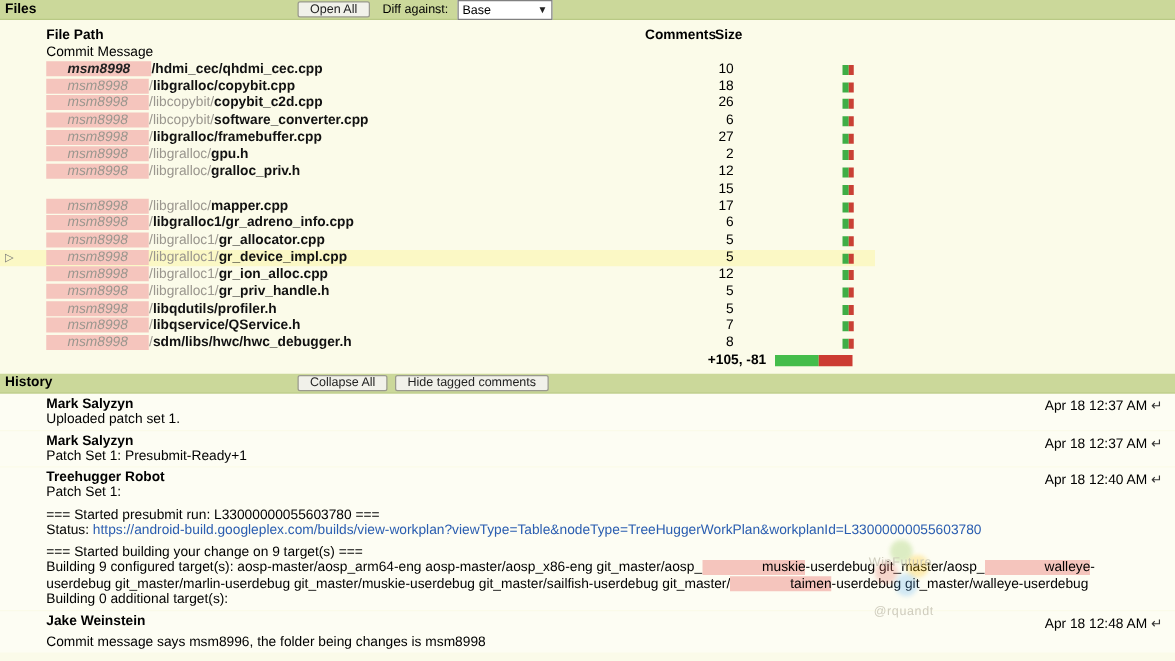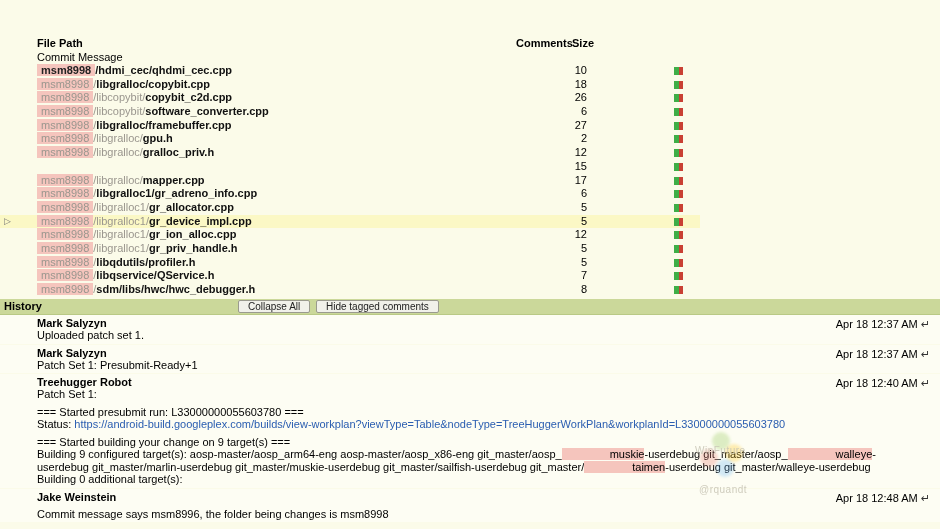--- a/index.html
+++ b/index.html
@@ -14,33 +14,33 @@
           font-size:10px;line-height:11px;padding:0 9px;background:#f1f1ea;
           border:1px solid #9a9a8e;border-radius:2px;color:#222;cursor:pointer;}
   .diff-label{position:absolute;left:306px;top:2px;font-size:10px;}
   .select-wrap{position:absolute;left:366px;top:0;width:74px;height:14px;background:#fff;
                border:1px solid #808080;display:flex;align-items:center;}
   .select-wrap select{appearance:none;-webkit-appearance:none;border:0;background:transparent;
                width:100%;height:100%;font-family:"Liberation Sans",sans-serif;font-size:10px;padding:0 3px;}
   .sel-arrow{position:absolute;right:3px;top:2px;font-size:8px;color:#222;pointer-events:none;}
 
   
-  #files-table{position:absolute;top:15px;left:0;width:700px;margin-top:15px;}
+  #files-table{position:absolute;top:15px;left:0;width:700px;}
   .fcolhead{position:relative;height:21px;}
   .fcolhead span{position:absolute;bottom:2px;font-weight:bold;}
   .h-filepath{left:37px;}
   .h-comments{left:516px;}
   .h-size{left:572px;}
   .commit-row{position:relative;height:13px;line-height:13px;}
   .commit-row span{margin-left:37px;}
   .frow{position:relative;height:13.7px;line-height:13.7px;}
   .frow.selected{background:#fbf8c5;}
   .row-pointer{position:absolute;left:4px;top:0;color:#777;font-size:9px;}
   .fpath{position:absolute;left:37px;white-space:nowrap;cursor:pointer;}
-  .match{background:#f5c5bd;color:#9a968e;padding:0 4px;}
+  .match{background:#f5c5bd;color:#9a968e;padding:0 17px;font-style:italic;}
   .match.dark{color:#222;font-weight:bold;}
   .dim{color:#9a968e;}
   .fname{color:#111;font-weight:bold;}
   .fcomments{position:absolute;left:490px;width:97px;text-align:right;}
   .fsize{position:absolute;left:674px;top:3px;display:flex;height:8px;}
   .sz-green{width:5px;background:#3fae46;}
   .sz-red{width:4px;background:#c94034;}
   .ftotal{position:relative;height:14px;line-height:13px;}
   .ftotal-label{position:absolute;left:516px;width:97px;text-align:right;font-weight:bold;}
   .ftotal-bar{position:absolute;left:620px;top:2px;height:9px;display:flex;}
@@ -62,20 +62,29 @@
   
   .wm{position:absolute;pointer-events:none;}
   .wm-dot{position:absolute;width:18px;height:18px;border-radius:50%;opacity:.28;filter:blur(1.5px);}
   .wm-text{position:absolute;color:#c7c4b4;font-size:10px;letter-spacing:.5px;opacity:.85;}
 </style>
 </head>
 <body>
 
 <div id="app">
 
+  <div class="sec-bar" id="files-bar" style="top:0;">
+    <span class="sec-title">Files</span>
+    <button class="ui-btn" style="left:238px;">Open All</button>
+    <span class="diff-label">Diff against:</span>
+    <span class="select-wrap">
+      <select id="diff-select"><option>Base</option></select>
+      <span class="sel-arrow">▼</span>
+    </span>
+  </div>
 
   <div id="files-table">
     <div class="fcolhead">
       <span class="h-filepath">File Path</span>
       <span class="h-comments">Comments</span>
       <span class="h-size">Size</span>
     </div>
     <div class="commit-row">
       <span>Commit Message</span>
     </div>

